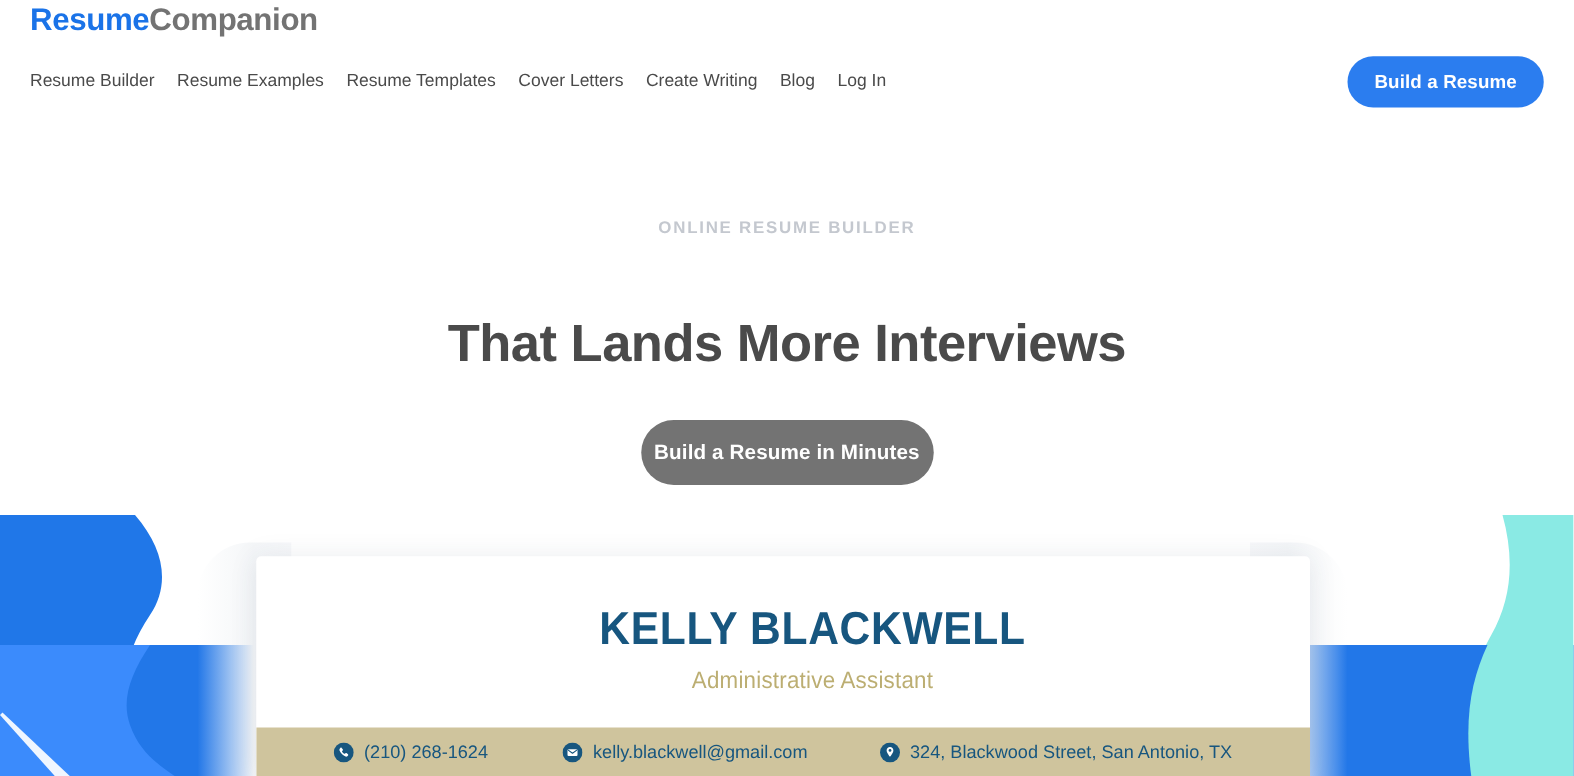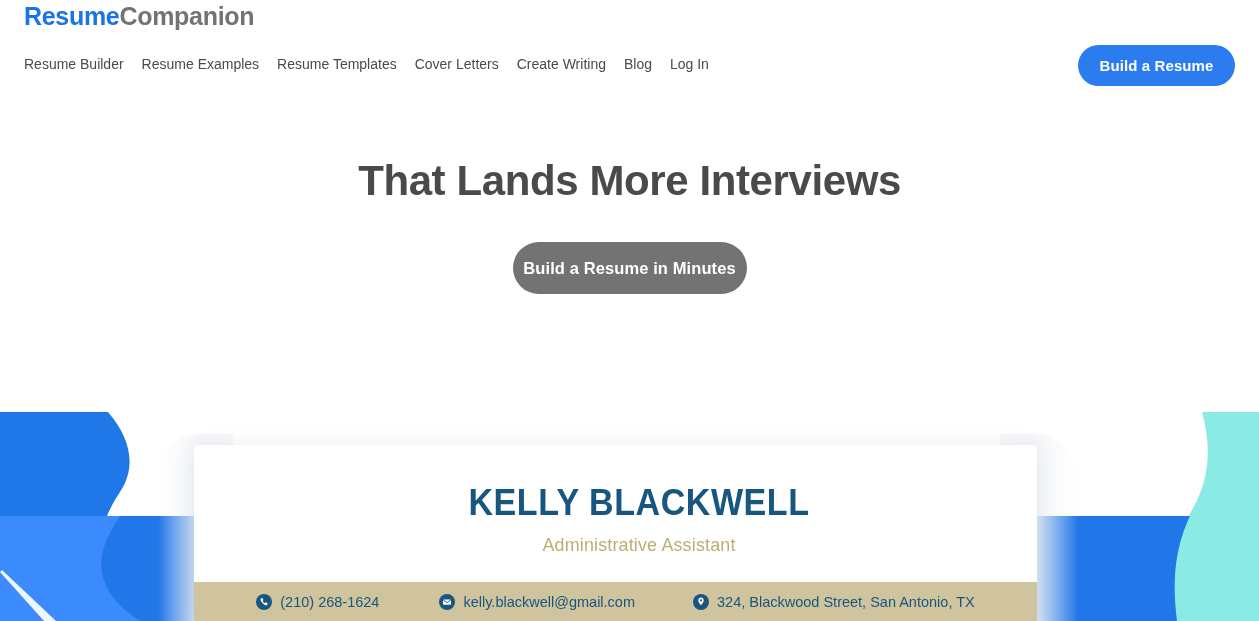--- a/index.html
+++ b/index.html
@@ -174,21 +174,21 @@
     top: 434px;
     width: 78px;
     height: 187px;
     background: linear-gradient(to left, rgba(244,246,248,0) 0%, #f4f6f8 60%, #f7f8fa 100%);
     border-top-right-radius: 42px;
     z-index: 9;
   }
 
   .resume-card {
     position: absolute;
-    left: 194px;
+    left: 205px;
     top: 445px;
     width: 843px;
     height: 176px;
     background: #ffffff;
     border-top-left-radius: 4px;
     border-top-right-radius: 4px;
     box-shadow: 0 2px 22px rgba(40,60,90,0.10);
     overflow: hidden;
     z-index: 12;
     pointer-events: auto;
@@ -322,20 +322,21 @@
             <circle cx="8" cy="6.3" r="1.1" fill="#17567f"></circle>
           </svg>
           <span>324, Blackwood Street, San Antonio, TX</span>
         </div>
 
       </div>
     </div>
   </div>
 
   <div class="hero">
+    <div class="hero-eyebrow">ONLINE RESUME BUILDER</div>
     <h1 class="hero-title">
       <br>
       <span>That Lands More Interviews</span>
     </h1>
     <div class="hero-cta-wrap">
       <button class="hero-cta">Build a Resume in Minutes</button>
     </div>
   </div>
 
   <header class="site-header">

